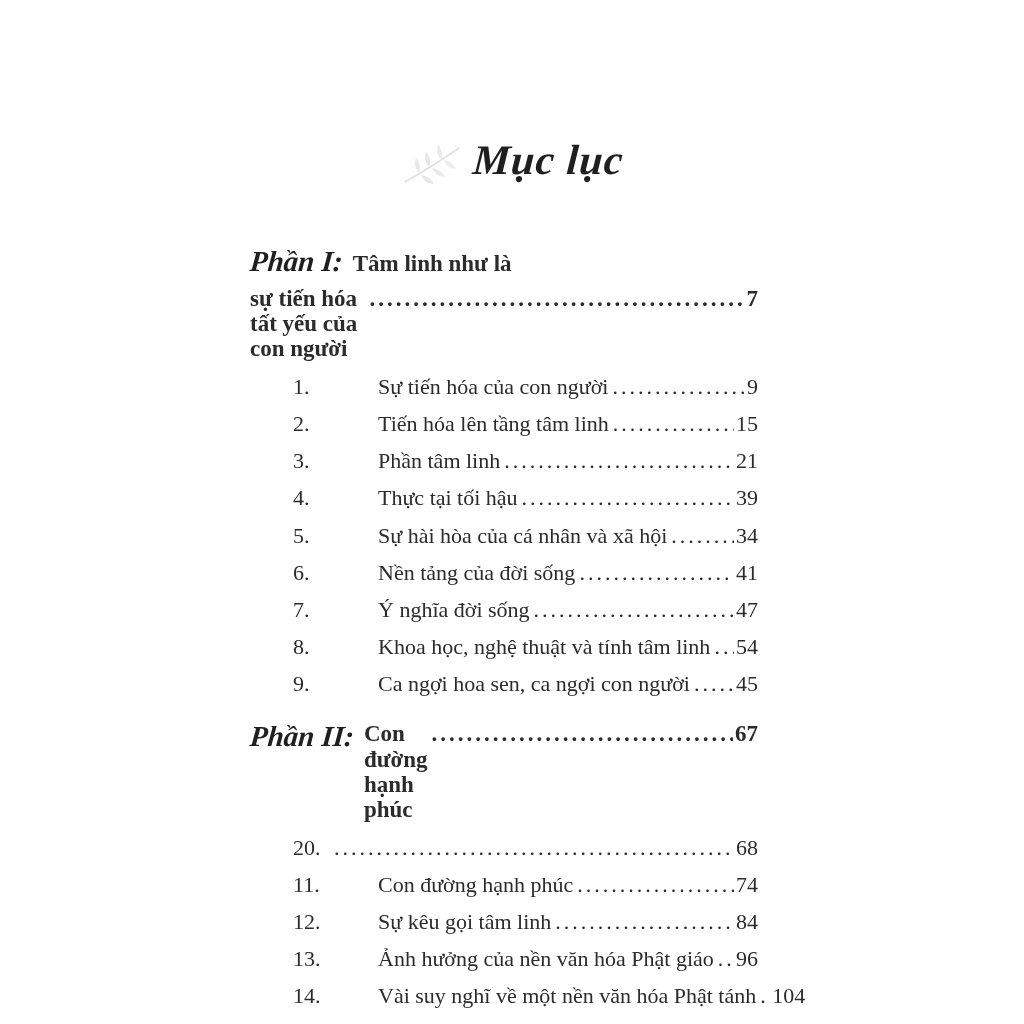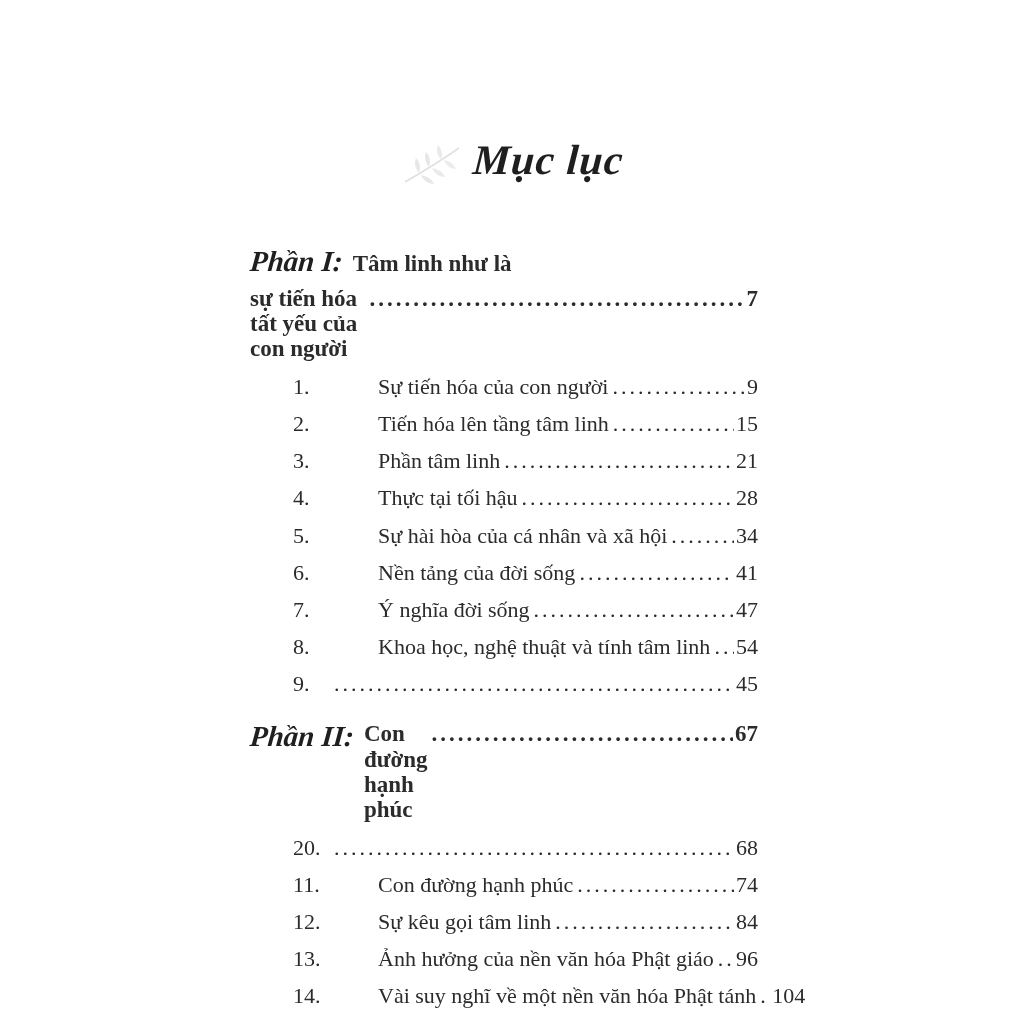--- a/index.html
+++ b/index.html
@@ -130,21 +130,21 @@
     <div class="row">
       <span class="num">3.</span>
       <span class="entry-text">Phần tâm linh</span>
       <span class="leader">........................................................................................................................</span>
       <span class="pagenum">21</span>
     </div>
     <div class="row">
       <span class="num">4.</span>
       <span class="entry-text">Thực tại tối hậu</span>
       <span class="leader">........................................................................................................................</span>
-      <span class="pagenum">28</span>
+      <span class="pagenum">39</span>
     </div>
     <div class="row">
       <span class="num">5.</span>
       <span class="entry-text">Sự hài hòa của cá nhân và xã hội</span>
       <span class="leader">........................................................................................................................</span>
       <span class="pagenum">34</span>
     </div>
     <div class="row">
       <span class="num">6.</span>
       <span class="entry-text">Nền tảng của đời sống</span>
@@ -158,20 +158,21 @@
       <span class="pagenum">47</span>
     </div>
     <div class="row">
       <span class="num">8.</span>
       <span class="entry-text">Khoa học, nghệ thuật và tính tâm linh</span>
       <span class="leader">........................................................................................................................</span>
       <span class="pagenum">54</span>
     </div>
     <div class="row">
       <span class="num">9.</span>
+      <span class="entry-text">Ca ngợi hoa sen, ca ngợi con người</span>
       <span class="leader">........................................................................................................................</span>
       <span class="pagenum">45</span>
     </div>
 
     <div class="heading-line2 part2-heading">
       <span class="script">Phần II:</span>
       <span class="bold">Con đường hạnh phúc</span>
       <span class="leader bold">........................................................................................................................</span>
       <span class="pagenum bold">67</span>
     </div>

